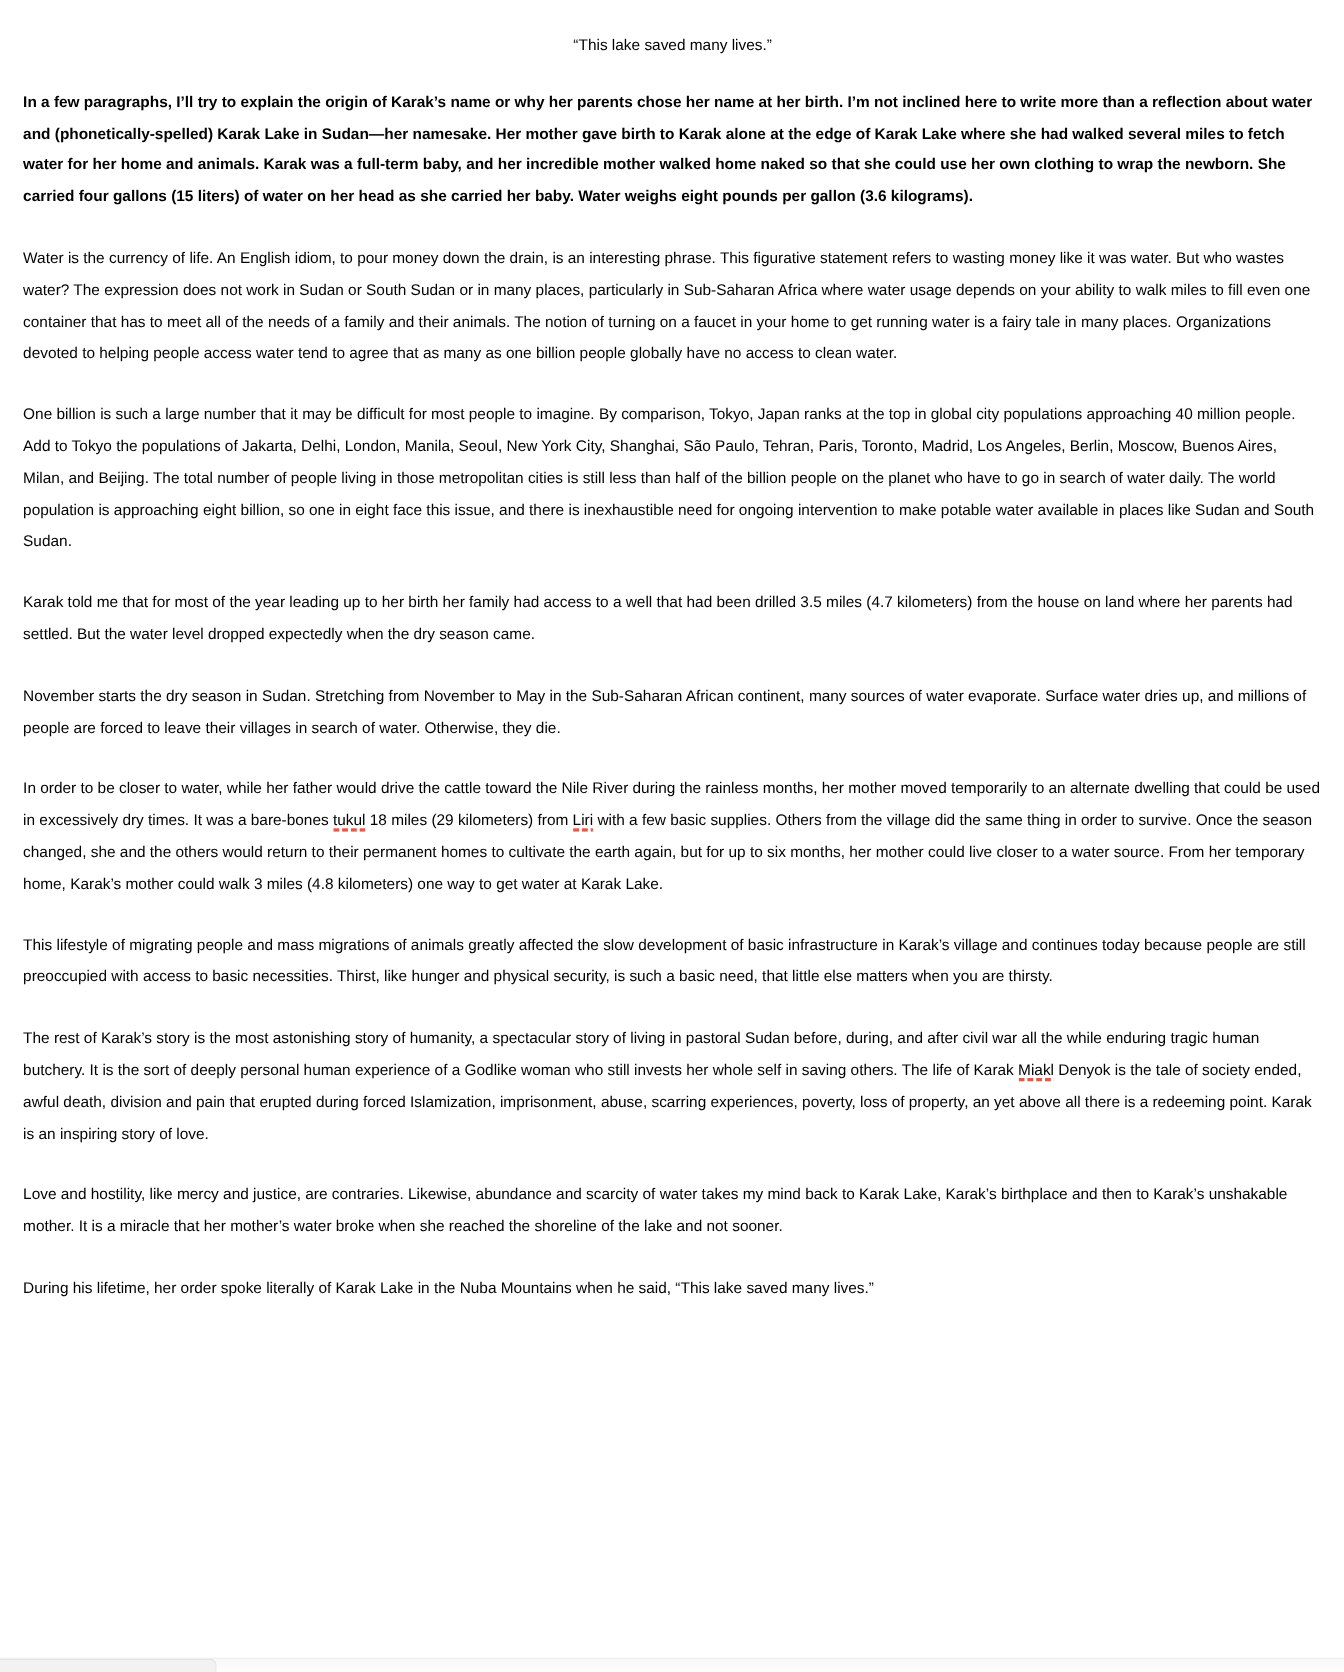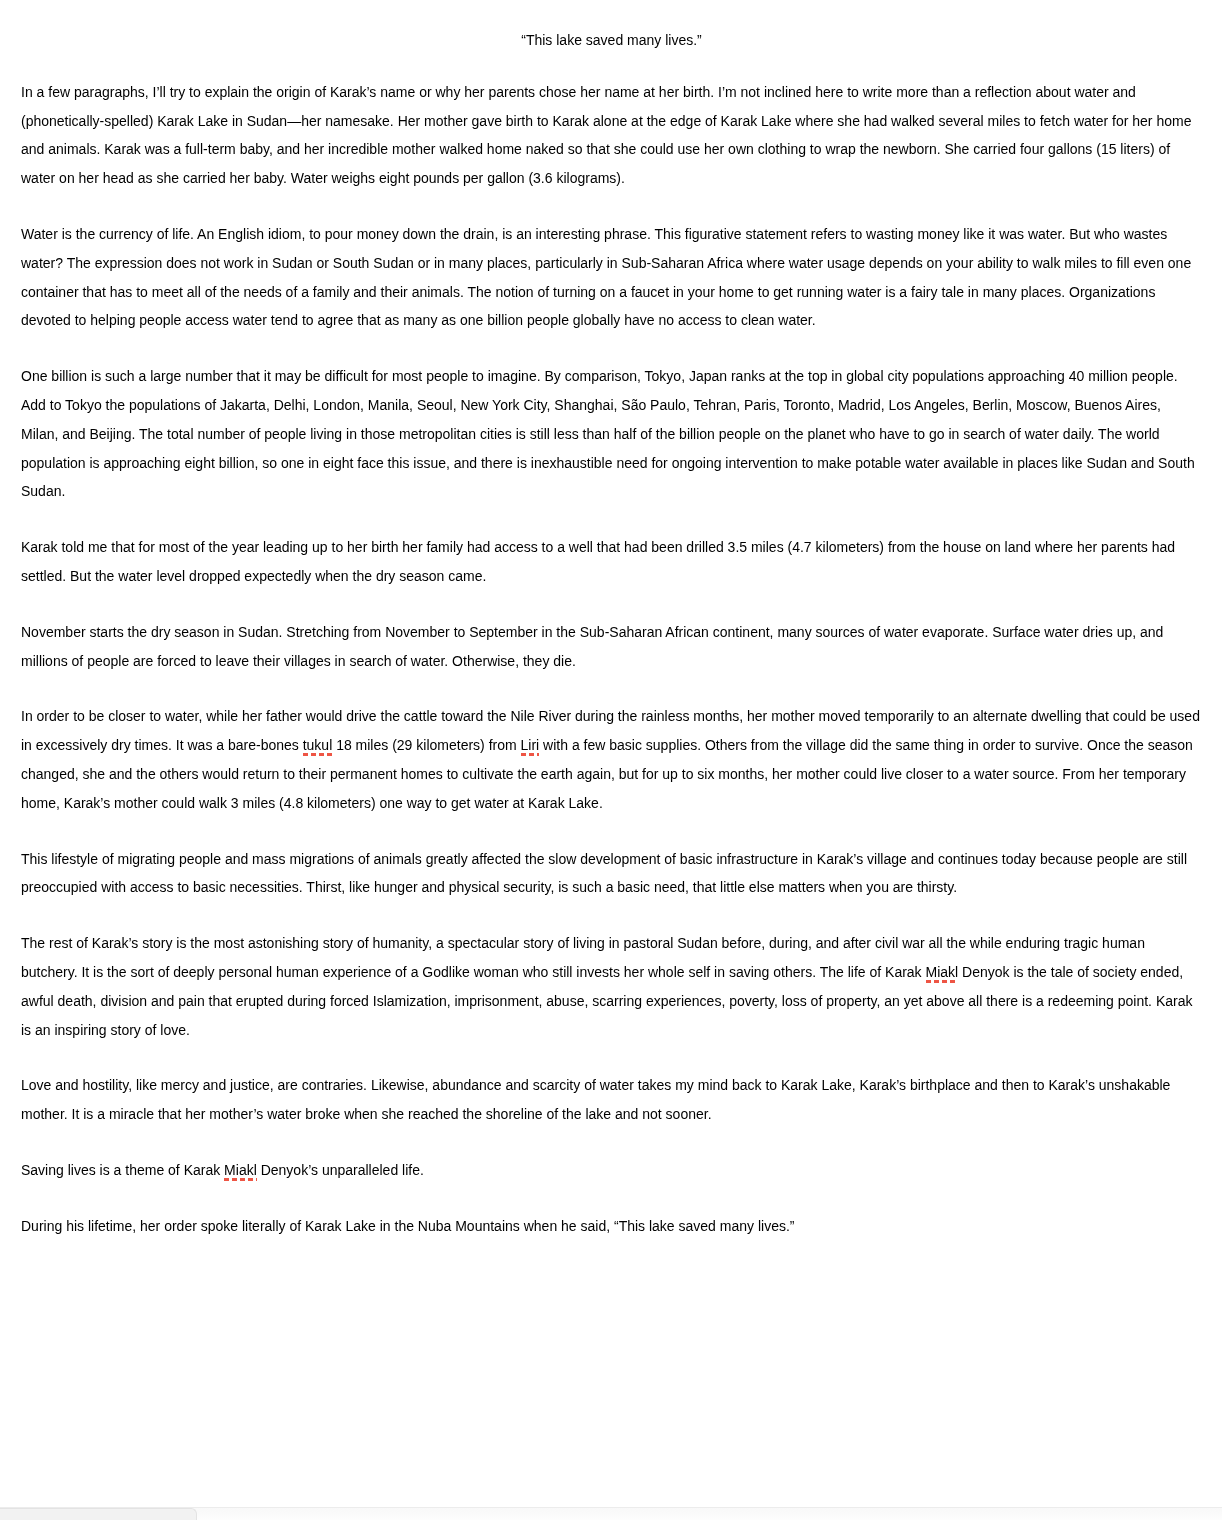--- a/index.html
+++ b/index.html
@@ -25,20 +25,21 @@
   }
   .doc-title {
     text-align: center;
     margin: 0 0 23px 0;
   }
   p.para {
     margin: 27px 0 0 0;
   }
   p.para:first-of-type {
     margin-top: 0;
+    font-weight: bold;
   }
   
   .misspell {
     background-image: repeating-linear-gradient(
       to right,
       #ee5544 0px, #ee5544 5px,
       transparent 5px, transparent 8px
     );
     background-repeat: repeat-x;
     background-position: left bottom;
@@ -73,25 +74,24 @@
 </head>
 <body>
 
 <div class="doc-canvas">
   <p class="doc-title">“This lake saved many lives.”</p>
   <div id="doc-body">
       <p class="para">In a few paragraphs, I’ll try to explain the origin of Karak’s name or why her parents chose her name at her birth. I’m not inclined here to write more than a reflection about water and (phonetically-spelled) Karak Lake in Sudan—her namesake. Her mother gave birth to Karak alone at the edge of Karak Lake where she had walked several miles to fetch water for her home and animals. Karak was a full-term baby, and her incredible mother walked home naked so that she could use her own clothing to wrap the newborn. She carried four gallons (15 liters) of water on her head as she carried her baby. Water weighs eight pounds per gallon (3.6 kilograms).</p>
       <p class="para">Water is the currency of life. An English idiom, to pour money down the drain, is an interesting phrase. This figurative statement refers to wasting money like it was water. But who wastes water? The expression does not work in Sudan or South Sudan or in many places, particularly in Sub-Saharan Africa where water usage depends on your ability to walk miles to fill even one container that has to meet all of the needs of a family and their animals. The notion of turning on a faucet in your home to get running water is a fairy tale in many places. Organizations devoted to helping people access water tend to agree that as many as one billion people globally have no access to clean water.</p>
       <p class="para">One billion is such a large number that it may be difficult for most people to imagine. By comparison, Tokyo, Japan ranks at the top in global city populations approaching 40 million people. Add to Tokyo the populations of Jakarta, Delhi, London, Manila, Seoul, New York City, Shanghai, São Paulo, Tehran, Paris, Toronto, Madrid, Los Angeles, Berlin, Moscow, Buenos Aires, Milan, and Beijing. The total number of people living in those metropolitan cities is still less than half of the billion people on the planet who have to go in search of water daily. The world population is approaching eight billion, so one in eight face this issue, and there is inexhaustible need for ongoing intervention to make potable water available in places like Sudan and South Sudan.</p>
       <p class="para">Karak told me that for most of the year leading up to her birth her family had access to a well that had been drilled 3.5 miles (4.7 kilometers) from the house on land where her parents had settled. But the water level dropped expectedly when the dry season came.</p>
-      <p class="para">November starts the dry season in Sudan. Stretching from November to September in the Sub-Saharan African continent, many sources of water evaporate. Surface water dries up, and millions of people are forced to leave their villages in search of water. Otherwise, they die.</p>
+      <p class="para">November starts the dry season in Sudan. Stretching from November to May in the Sub-Saharan African continent, many sources of water evaporate. Surface water dries up, and millions of people are forced to leave their villages in search of water. Otherwise, they die.</p>
       <p class="para">In order to be closer to water, while her father would drive the cattle toward the Nile River during the rainless months, her mother moved temporarily to an alternate dwelling that could be used in excessively dry times. It was a bare-bones <span class="misspell">tukul</span> 18 miles (29 kilometers) from <span class="misspell">Liri</span> with a few basic supplies. Others from the village did the same thing in order to survive. Once the season changed, she and the others would return to their permanent homes to cultivate the earth again, but for up to six months, her mother could live closer to a water source. From her temporary home, Karak’s mother could walk 3 miles (4.8 kilometers) one way to get water at Karak Lake.</p>
       <p class="para">This lifestyle of migrating people and mass migrations of animals greatly affected the slow development of basic infrastructure in Karak’s village and continues today because people are still preoccupied with access to basic necessities. Thirst, like hunger and physical security, is such a basic need, that little else matters when you are thirsty.</p>
       <p class="para">The rest of Karak’s story is the most astonishing story of humanity, a spectacular story of living in pastoral Sudan before, during, and after civil war all the while enduring tragic human butchery. It is the sort of deeply personal human experience of a Godlike woman who still invests her whole self in saving others. The life of Karak <span class="misspell">Miakl</span> Denyok is the tale of society ended, awful death, division and pain that erupted during forced Islamization, imprisonment, abuse, scarring experiences, poverty, loss of property, an yet above all there is a redeeming point. Karak is an inspiring story of love.</p>
       <p class="para">Love and hostility, like mercy and justice, are contraries. Likewise, abundance and scarcity of water takes my mind back to Karak Lake, Karak’s birthplace and then to Karak’s unshakable mother. It is a miracle that her mother’s water broke when she reached the shoreline of the lake and not sooner.</p>
-      <p class="para">Saving lives is a theme of Karak <span class="misspell">Miakl</span> Denyok’s unparalleled life.</p>
       <p class="para">During his lifetime, her order spoke literally of Karak Lake in the Nuba Mountains when he said, “This lake saved many lives.”</p>
     </div>
 </div>
 
 <div class="status-bar">
   <div class="status-bubble"></div>
 </div>
 
 </body></html>

